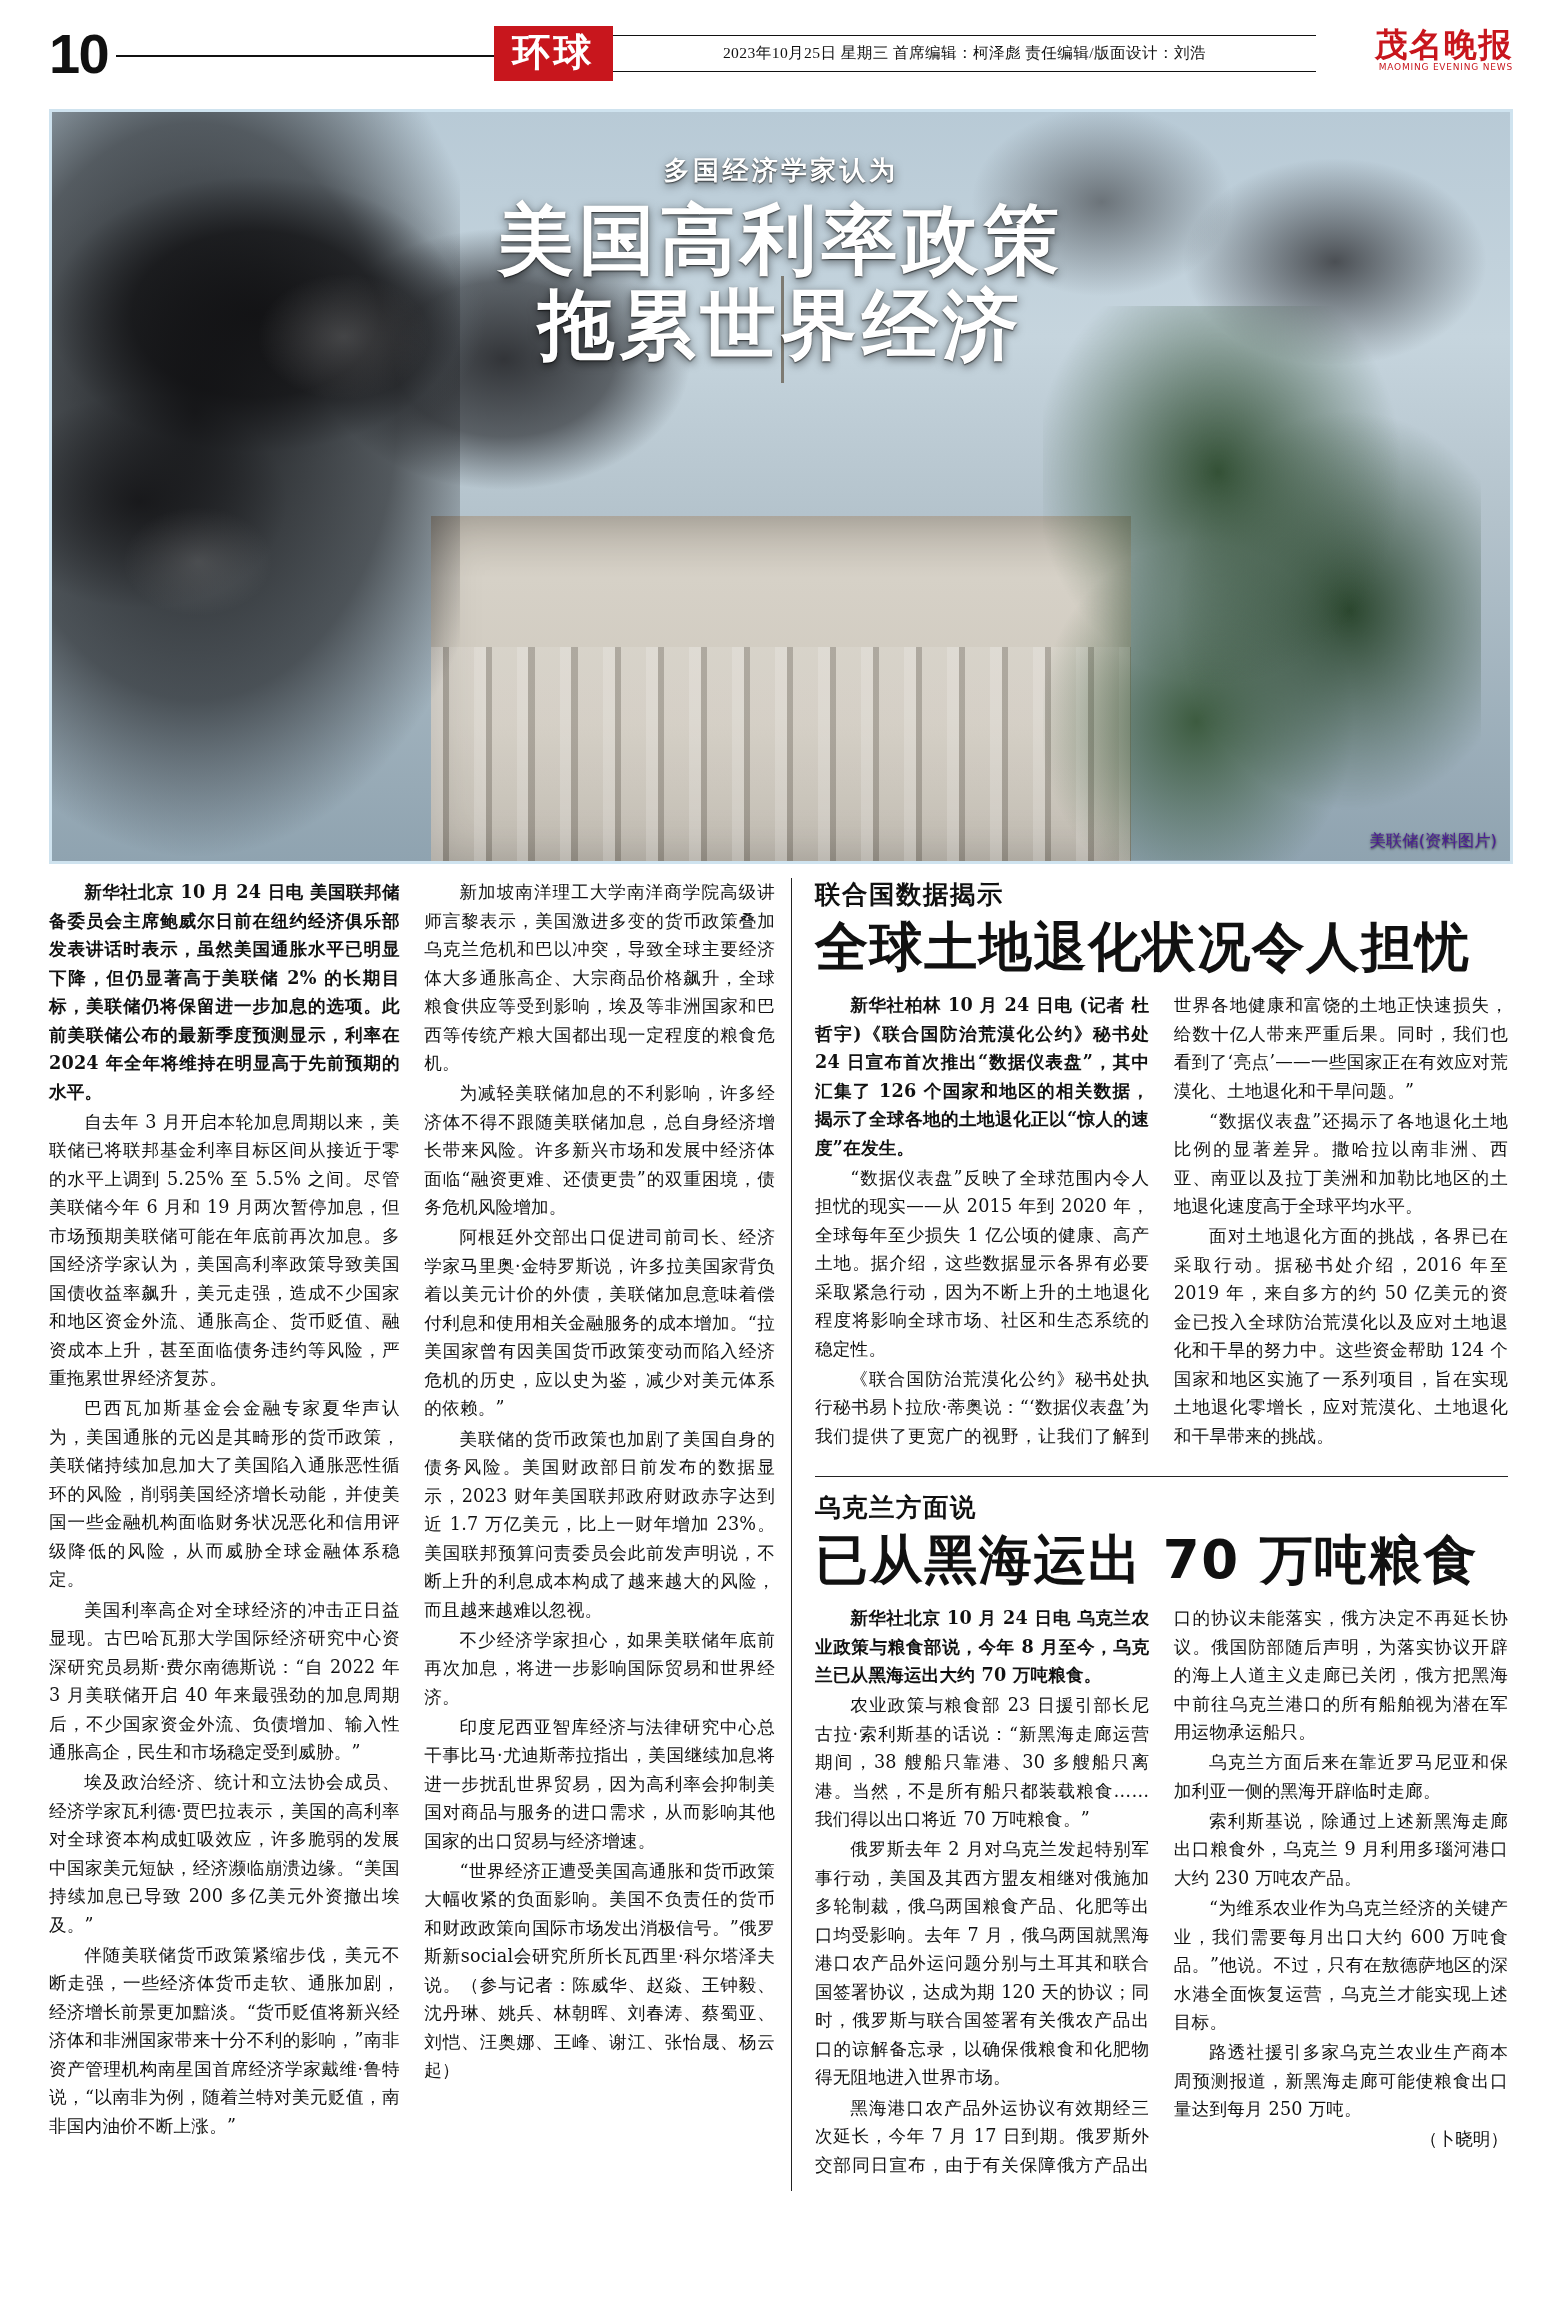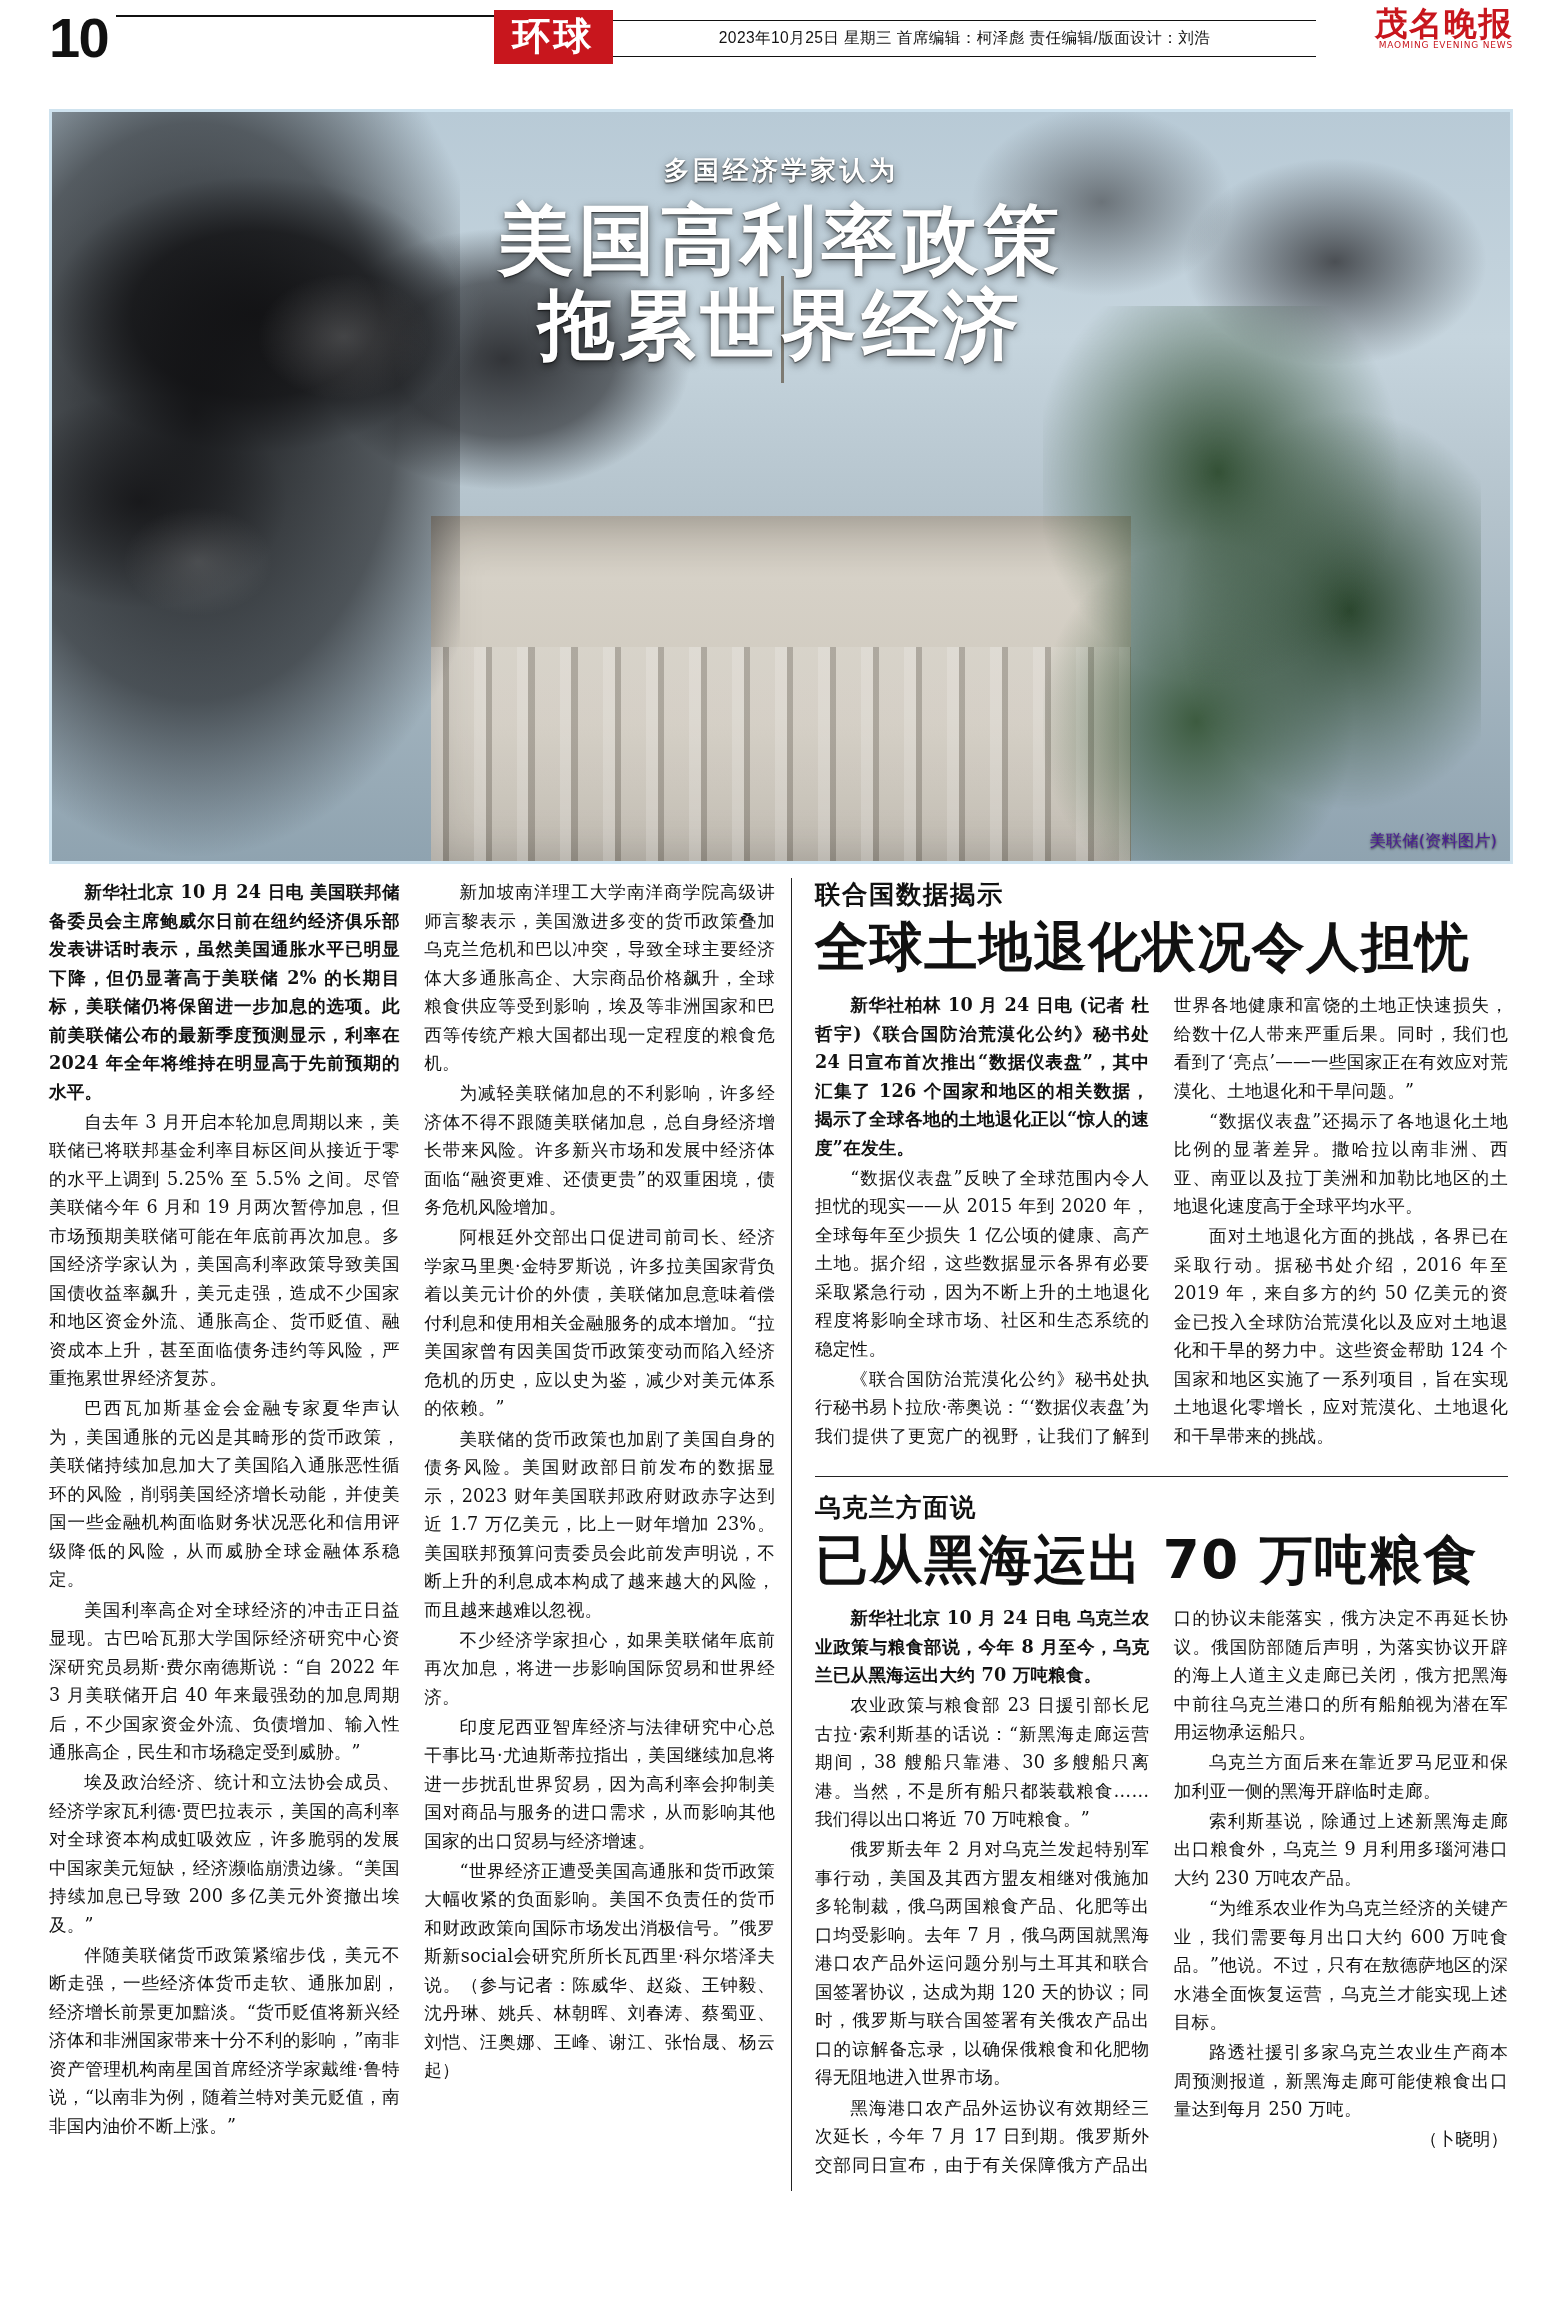--- a/index.html
+++ b/index.html
@@ -15,21 +15,21 @@
     height:2319px;
     box-sizing:border-box;
     padding:0 49px;
   }
 
   
   .masthead{
     position:relative;
     height:97px;
     display:flex;
-    align-items:flex-start;
+    align-items:center;
     padding-top:10px;
     box-sizing:border-box;
   }
   .page-num{
     font-family:"Liberation Sans", sans-serif;
     font-size:56px;
     font-weight:700;
     letter-spacing:-1.6px;
     color:#111;
     line-height:1;
@@ -58,21 +58,21 @@
     justify-content:center;
     align-items:center;
     position:relative;
     height:57px;
   }
   .mast-mid .bar-top,.mast-mid .bar-bot{
     width:100%;
     border-top:1.6px solid #111;
   }
   .mast-info{
-    font-family:Liberation Sans, sans-serif;
+    font-family:Liberation Serif, serif;
     font-size:15.6px;
     color:#111;
     padding:7.4px 0;
     white-space:nowrap;
     letter-spacing:0.4px;
   }
   .paper-logo{
     flex:0 0 197px;
     text-align:right;
     color:#c8161d;

